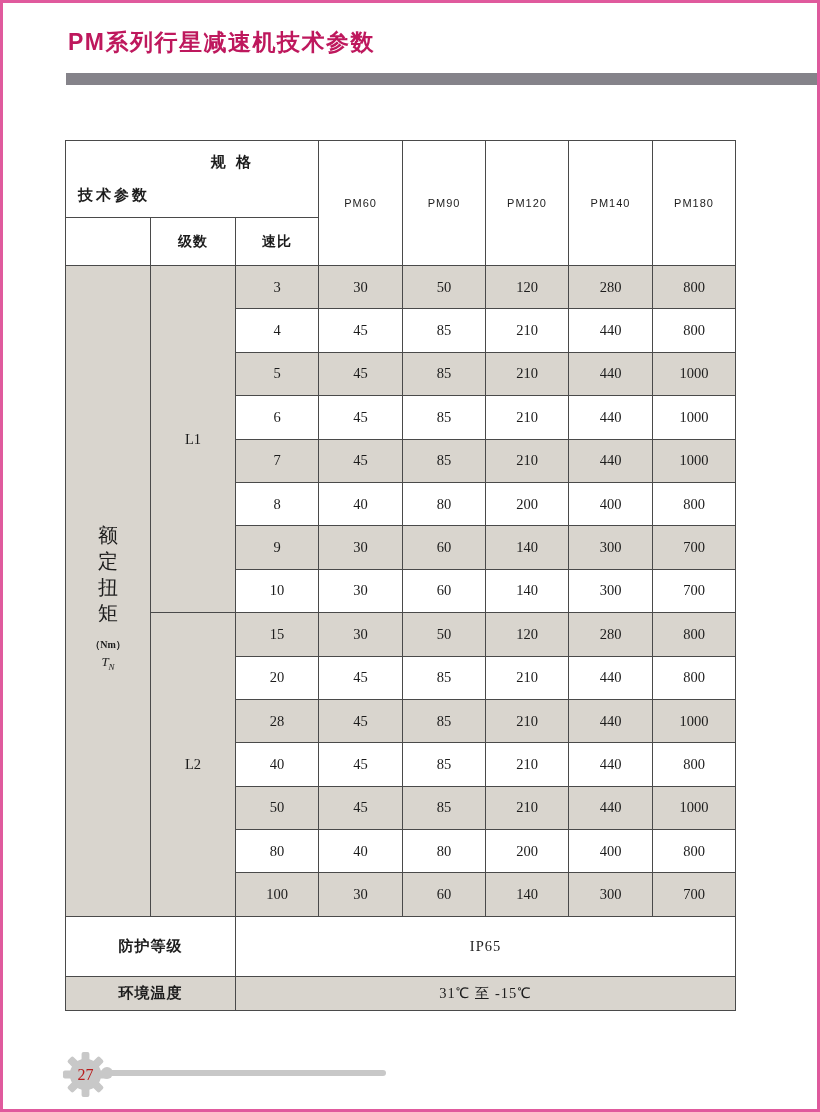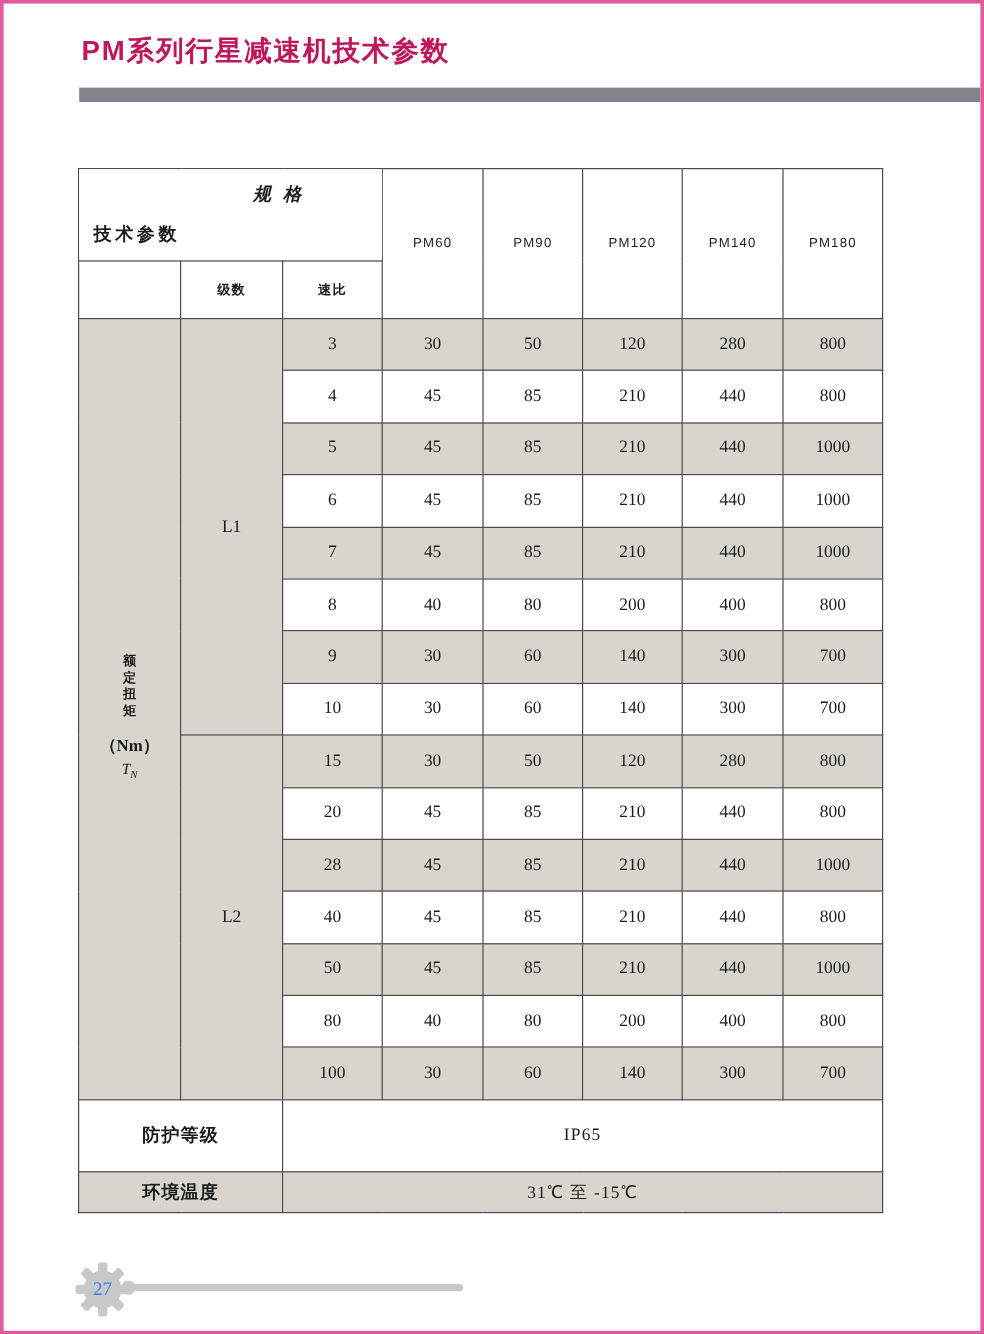--- a/index.html
+++ b/index.html
@@ -26,46 +26,46 @@
   .r-head2{height:48px;}
   .data-row{height:43.4px;}
   .r-ip{height:60px;}
   .r-temp{height:34px;}
 
   .diag-cell{
     position:relative;
     background:linear-gradient(to bottom right,
       transparent 49.6%, #4a4a4a 49.6%, #4a4a4a 50.4%, transparent 50.4%);
   }
-  .diag-top{position:absolute;top:12px;right:64px;font-size:15px;font-weight:bold;letter-spacing:3px;font-style:italic;}
+  .diag-top{position:absolute;top:12px;right:64px;font-size:15px;font-weight:bold;letter-spacing:3px;}
   .diag-bottom{position:absolute;bottom:12px;left:12px;font-size:15px;font-weight:bold;letter-spacing:3px;font-family:Liberation Serif, serif;}
 
   .pm-cell{font-size:11px;letter-spacing:1px;}
-  .sub-cell{font-size:11px;font-weight:bold;letter-spacing:1px;}
+  .sub-cell{font-size:14px;font-weight:bold;letter-spacing:1px;}
 
   .num{font-family:"Liberation Serif",serif;font-size:14.5px;}
 
   tr.shaded td{background:#d9d5ce;}
   .r-temp td{background:#d9d5ce;}
   td.stage-cell{background:#d9d5ce;font-family:"Liberation Serif",serif;font-size:14.5px;}
   td.param-cell{background:#ffffff;}
 
-  .v-label{width:1em;margin:12px auto;word-break:break-all;font-size:11px;font-weight:bold;line-height:1.3;letter-spacing:0;}
-  .unit{font-size:14px;margin-top:6px;font-family:"Liberation Serif",serif;font-weight:bold;}
+  .v-label{width:1em;margin:12px auto;word-break:break-all;font-size:20px;font-weight:normal;line-height:1.3;letter-spacing:0;}
+  .unit{font-size:10px;margin-top:6px;font-family:"Liberation Serif",serif;font-weight:bold;}
   .tsym{font-size:13px;margin-top:2px;font-family:"Liberation Serif",serif;font-style:italic;}
   .tsym sub{font-size:9px;font-style:italic;}
 
   .label-cell{font-size:15px;font-weight:bold;letter-spacing:1px;}
   .footer-val{font-family:"Liberation Serif",serif;font-size:14.5px;letter-spacing:1px;}
 
   .gear{position:absolute;left:62px;top:1051px;width:47px;height:47px;}
   .gear svg{position:absolute;inset:0;}
   .gear-num{
     position:absolute;inset:0;display:flex;align-items:center;justify-content:center;
-    font-size:16px;color:#3b82f6;font-family:"Liberation Serif",serif;
+    font-size:16px;color:#b91c1c;font-family:"Liberation Serif",serif;
   }
   .footer-dot{position:absolute;left:101px;top:1067px;width:12px;height:12px;border-radius:50%;background:#c8c8c8;}
   .footer-line{position:absolute;left:109px;top:1070px;width:277px;height:6px;background:#c8c8c8;border-radius:3px;}
 </style>
 </head>
 <body>
 
 <div class="page-frame"></div>
 
 <h1 class="page-title">PM系列行星减速机技术参数</h1>

